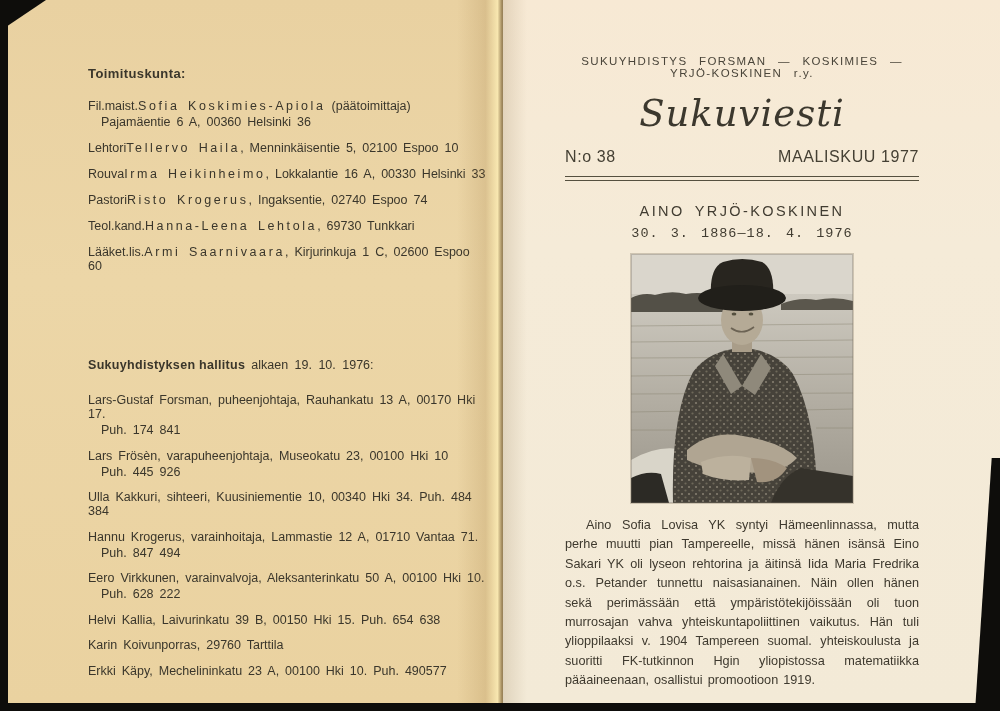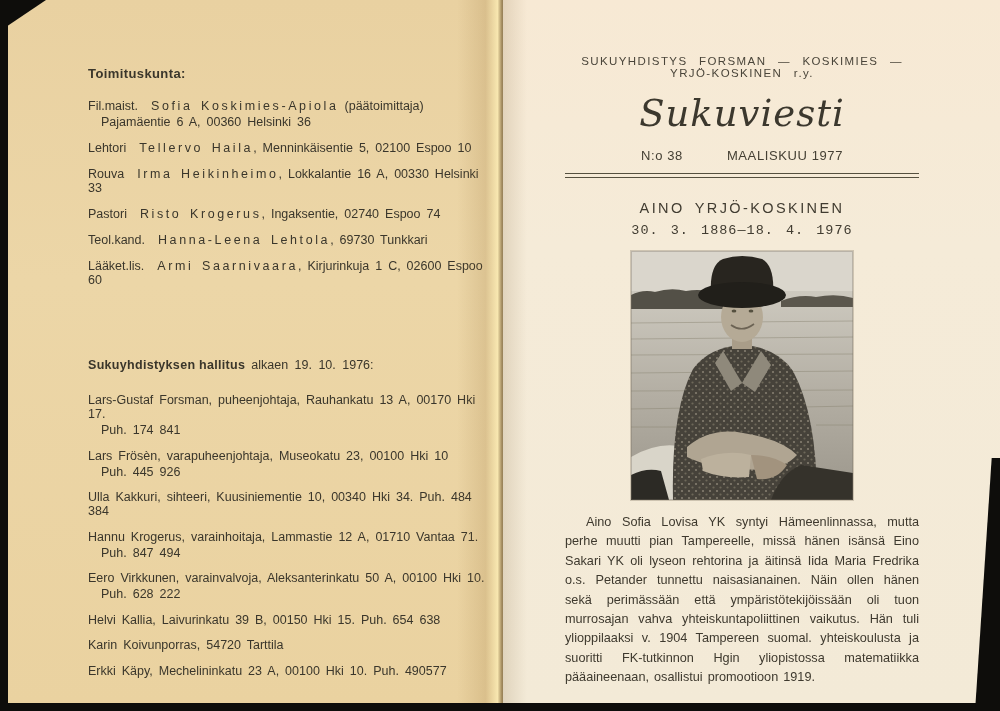--- a/index.html
+++ b/index.html
@@ -37,36 +37,36 @@
     clip-path:polygon(0 0,100% 0,16% 100%,0 100%);}
   .edge-right{right:0;top:458px;width:26px;height:253px;
     clip-path:polygon(68% 0,100% 0,100% 100%,4% 100%);}
   
   .lp-ink{color:#3a362b;}
   .editors{position:absolute;left:80px;top:66px;width:400px;}
   .board{position:absolute;left:80px;top:358px;width:405px;}
   .sec-heading{font-size:13px;font-weight:bold;letter-spacing:0.4px;margin:0 0 18px 0;}
   .entry{font-size:12.5px;line-height:14px;margin-bottom:12px;word-spacing:2.5px;}
   .entry .name{letter-spacing:2.6px;}
-  .entry .prefix{margin-right:13px;}
+  .entry .prefix{margin-right:0;}
   .l2{margin-top:2px;padding-left:13px;}
   .l2:empty{display:none;}
   .board .entry{margin-bottom:11.5px;}
   .board-heading{font-size:12.5px;margin:0 0 21px 0;}
   .board-heading .bold{font-weight:bold;letter-spacing:0.3px;}
   .board-heading .rest{margin-left:6px;word-spacing:3px;}
   
   .rp-col{position:absolute;left:62px;top:46px;width:354px;color:#403b31;}
   .org-line{text-align:center;font-size:11.5px;letter-spacing:1.4px;word-spacing:7px;color:#4a453a;margin-top:9px;}
   .mag-title{
     text-align:center;font-family:"DejaVu Serif",serif;font-style:italic;
     font-size:37px;color:#3c382e;margin-top:13px;letter-spacing:1px;font-weight:400;
   }
-  .issue-row{display:flex;justify-content:center;align-items:baseline;
-    font-size:13px;letter-spacing:0.6px;margin-top:13px;color:#454034;gap:44px;}
+  .issue-row{display:flex;justify-content:space-between;align-items:baseline;
+    font-size:16px;letter-spacing:0.6px;margin-top:13px;color:#454034;gap:44px;}
   .dbl-rule{margin-top:10px;height:3px;border-top:1.5px solid #55503f;border-bottom:1.5px solid #55503f;}
   .obit-name{text-align:center;font-size:14.5px;letter-spacing:2.4px;word-spacing:4px;margin-top:22px;color:#413c31;}
   .obit-dates{text-align:center;font-size:13.5px;letter-spacing:1px;word-spacing:3px;margin-top:7px;color:#413c31;font-family:Liberation Mono, monospace;}
   .photo-wrap{width:222px;height:249px;margin:13px auto 0 auto;background:#b9b4a9;
     box-shadow:0 0 0 1px rgba(90,80,60,0.25);}
   .photo-wrap svg{display:block;}
   .obit-body{
     margin-top:13px;font-size:12.7px;line-height:19.4px;text-align:justify;
     text-indent:21px;word-spacing:1.5px;color:#3e392e;
   }
@@ -126,21 +126,21 @@
     </div>
     <div class="entry">
       <div>Eero Virkkunen, varainvalvoja, Aleksanterinkatu 50 A, 00100 Hki 10.</div>
       <div class="l2">Puh. 628 222</div>
     </div>
     <div class="entry">
       <div>Helvi Kallia, Laivurinkatu 39 B, 00150 Hki 15. Puh. 654 638</div>
 
     </div>
     <div class="entry">
-      <div>Karin Koivunporras, 54720 Tarttila</div>
+      <div>Karin Koivunporras, 29760 Tarttila</div>
 
     </div>
     <div class="entry">
       <div>Erkki Käpy, Mechelininkatu 23 A, 00100 Hki 10. Puh. 490577</div>
 
     </div>
   </div>
 </div>
 
 <div class="page page-right">

